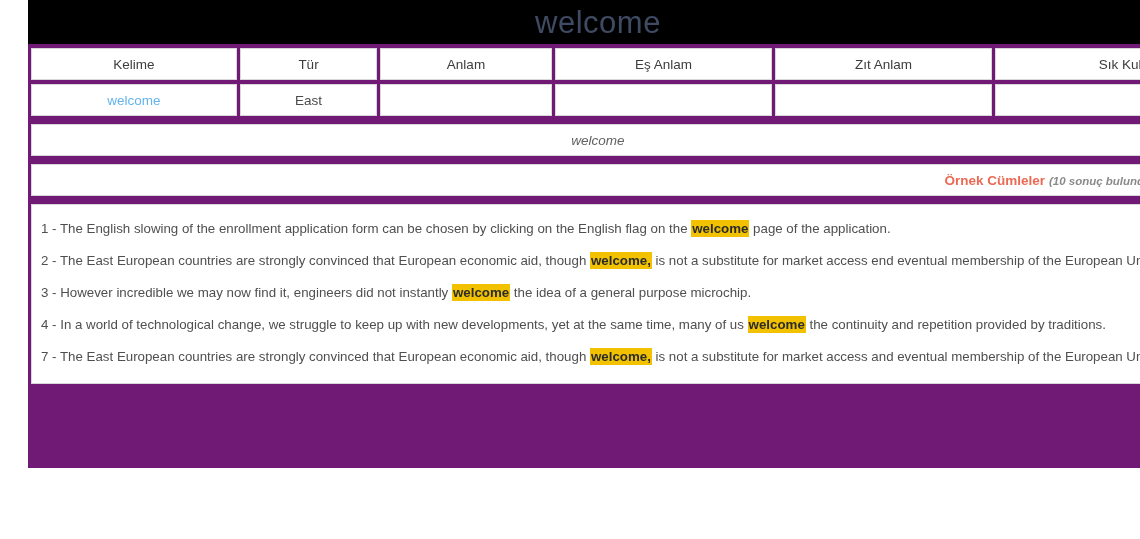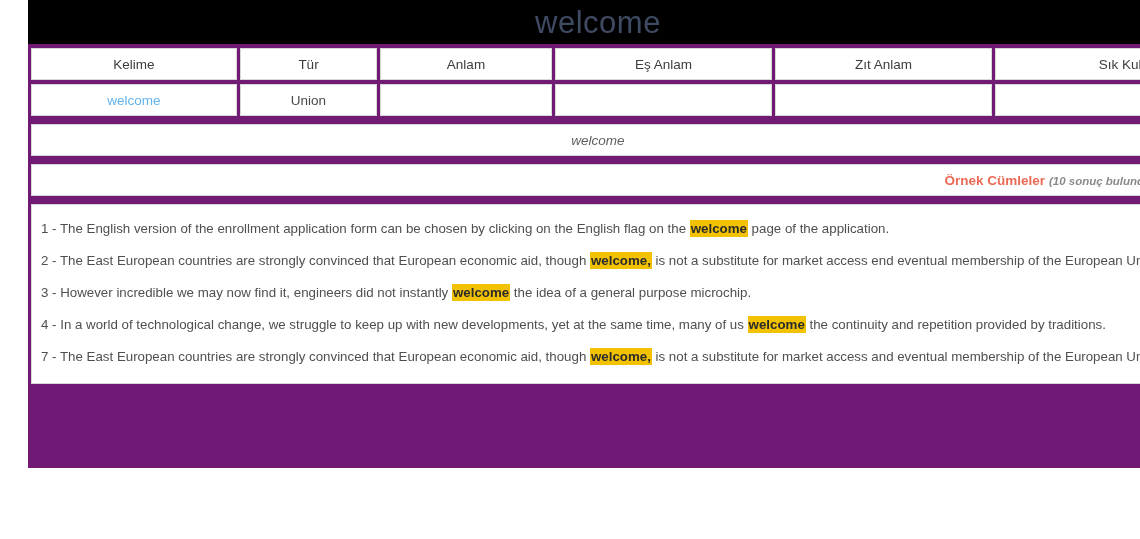--- a/index.html
+++ b/index.html
@@ -156,21 +156,21 @@
         <th class="col-es">Eş Anlam</th>
         <th class="col-zit">Zıt Anlam</th>
         <th class="col-sik">Sık Kullanılan</th>
       </tr>
     </thead>
     <tbody>
       <tr>
         <td class="col-kelime">
           <a class="word-link" href="#">welcome</a>
         </td>
-        <td class="col-tur">Union</td>
+        <td class="col-tur">East</td>
         <td class="col-anlam"></td>
         <td class="col-es"></td>
         <td class="col-zit"></td>
         <td class="col-sik"></td>
       </tr>
     </tbody>
   </table>
 
   <table class="strip-table">
     <tbody>
@@ -185,21 +185,21 @@
       <tr>
         <td class="ornek-cell">
           <span class="ornek-title">Örnek Cümleler</span><span class="ornek-count">(10 sonuç bulundu)</span>
         </td>
       </tr>
     </tbody>
   </table>
 
   <div class="sentences-wrap">
     <div class="sentence">
-      <span>1 - </span><span>The English version of the enrollment application form can be chosen by clicking on the English flag on the </span><span class="hl">welcome</span><span> page of the application.</span>
+      <span>1 - </span><span>The English slowing of the enrollment application form can be chosen by clicking on the English flag on the </span><span class="hl">welcome</span><span> page of the application.</span>
     </div>
     <div class="sentence">
       <span>2 - </span><span>The East European countries are strongly convinced that European economic aid, though </span><span class="hl">welcome,</span><span> is not a substitute for market access end eventual membership of the European Union.</span>
     </div>
     <div class="sentence">
       <span>3 - </span><span>However incredible we may now find it, engineers did not instantly </span><span class="hl">welcome</span><span> the idea of a general purpose microchip.</span>
     </div>
     <div class="sentence">
       <span>4 - </span><span>In a world of technological change, we struggle to keep up with new developments, yet at the same time, many of us </span><span class="hl">welcome</span><span> the continuity and repetition provided by traditions.</span>
     </div>

